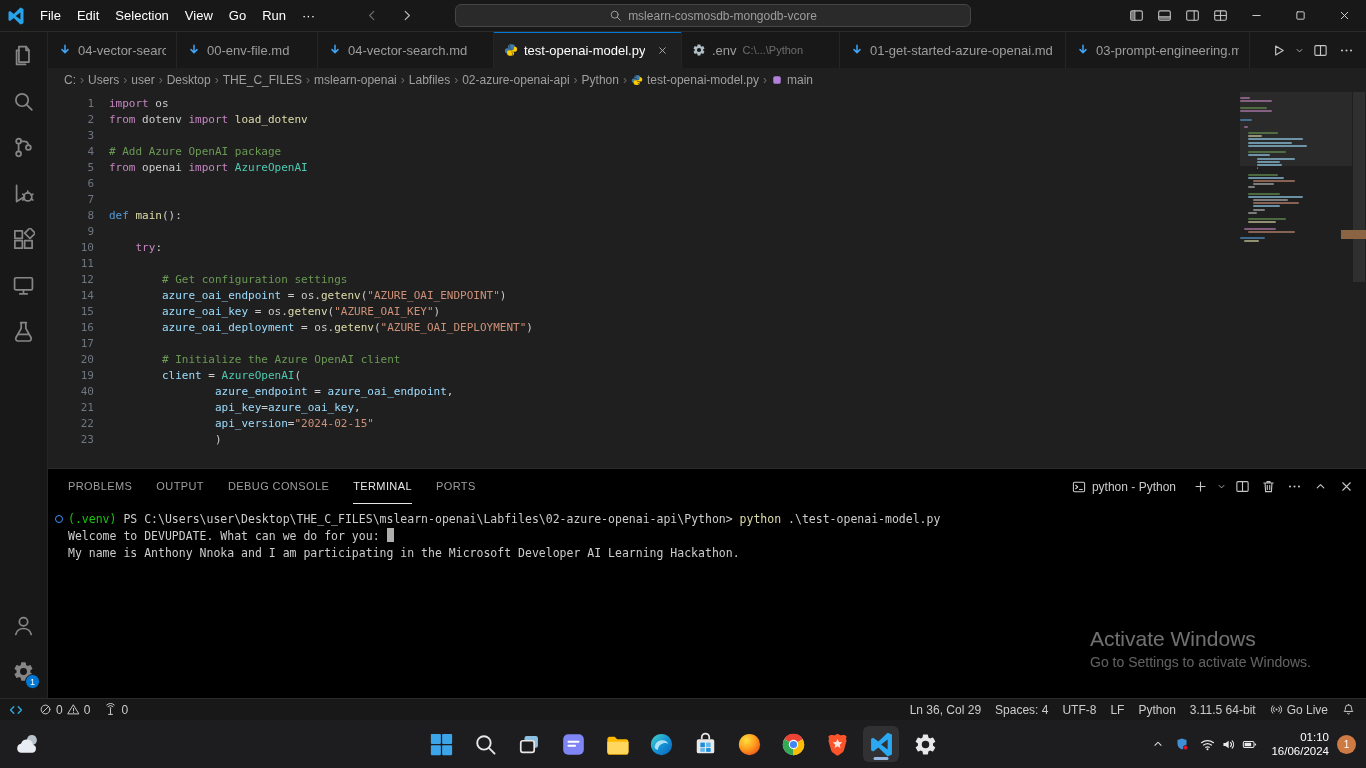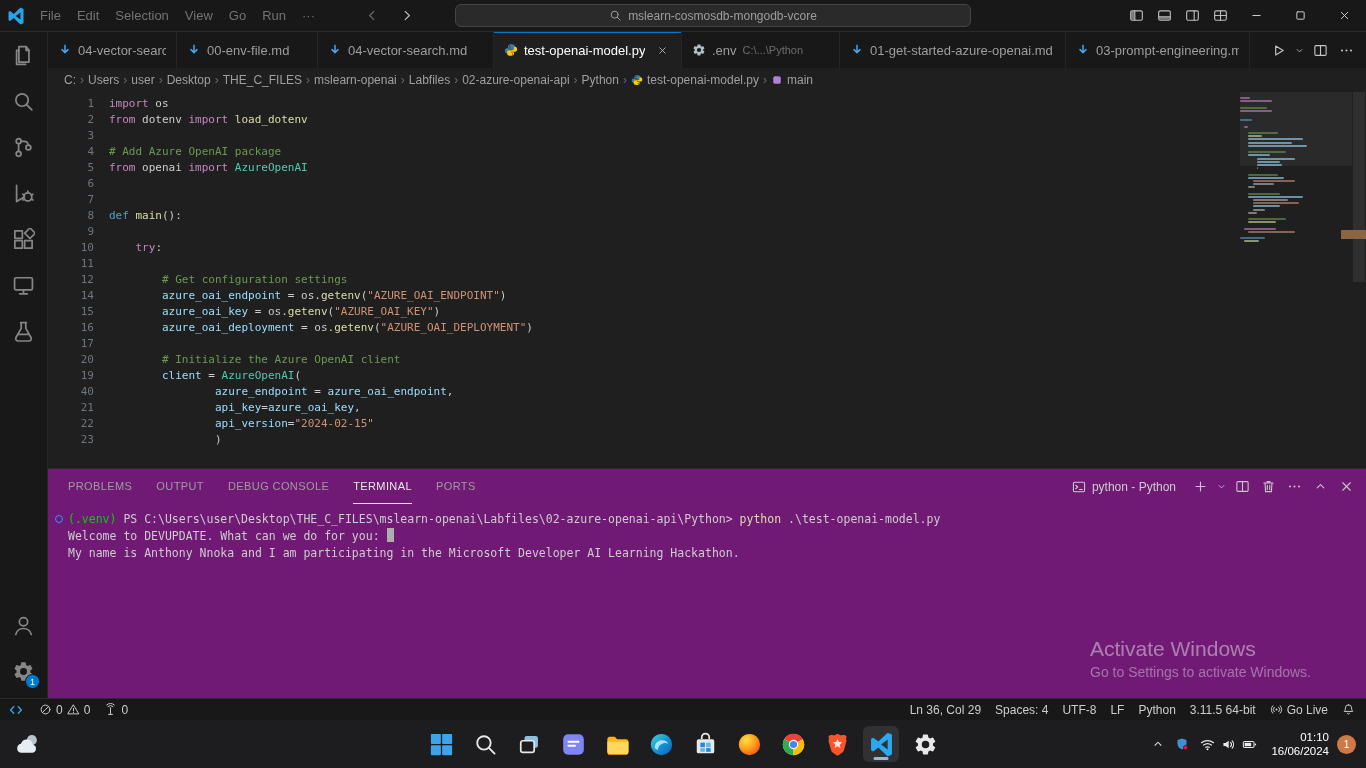--- a/index.html
+++ b/index.html
@@ -7,21 +7,21 @@
 body{font-family:"Liberation Sans",sans-serif;font-size:13px;color:#ccc}
 .screen{width:1366px;height:768px;display:flex;flex-direction:column;position:relative;background:#1f1f1f}
 .ic,[data-icon]{display:inline-flex;align-items:center;justify-content:center}
 .ic svg,[data-icon] svg{width:16px;height:16px;display:block}
 
 
 .titlebar{height:32px;background:#181818;border-bottom:1px solid #2b2b2b;display:flex;align-items:center;flex:none;position:relative;z-index:5}
 .vscode-logo{width:32px;justify-content:center}
 .vscode-logo svg{width:18px;height:18px}
 .menubar{display:flex;align-items:center}
-.menu-item{padding:3px 8px;border-radius:5px;color:#737373;font-size:13px;white-space:nowrap}
+.menu-item{padding:3px 8px;border-radius:5px;color:#ffffff;font-size:13px;white-space:nowrap}
 .nav-arrows{display:flex;gap:8px;margin-left:34px}
 .icon-btn{width:28px;height:24px;display:flex;align-items:center;justify-content:center;border-radius:5px;color:#bdbdbd}
 .icon-btn svg{width:15px;height:15px}
 .dim{color:#6d6d6d}
 .cmd-center{position:absolute;left:455px;top:4px;width:516px;height:23px;background:#2a2a2a;border:1px solid #454545;border-radius:6px;display:flex;align-items:center;justify-content:center;gap:6px;color:#9d9d9d;font-size:12px}
 .cmd-center svg{width:13px;height:13px}
 .tb-right{margin-left:auto;display:flex;align-items:center}
 .win-btn{width:44px;height:31px;display:flex;align-items:center;justify-content:center;color:#cfcfcf}
 .win-btn svg{width:13px;height:13px}
 
@@ -65,21 +65,21 @@
 .tk-k{color:#C586C0}.tk-d{color:#569CD6}.tk-f{color:#DCDCAA}.tk-c{color:#4EC9B0}
 .tk-v{color:#9CDCFE}.tk-s{color:#CE9178}.tk-m{color:#6A9955}.tk-p{color:#CCCCCC}
 .minimap{width:112px;flex:none;padding-top:5px;position:relative}
 .mm-line{height:2px;border-radius:1px;margin-bottom:1.2px;opacity:.6}
 .mm-slider{position:absolute;left:0;right:0;top:0;height:74px;background:rgba(255,255,255,.05)}
 .scrollbar{width:14px;flex:none;position:relative}
 .sb-thumb{position:absolute;top:0;left:1px;right:1px;height:190px;background:rgba(121,121,121,.18)}
 .ov-marker{position:absolute;top:138px;right:0;width:25px;height:9px;background:#8a6443;z-index:3}
 
 
-.panel{height:230px;flex:none;background:#701a75;border-top:1px solid #2b2b2b;display:flex;flex-direction:column}
+.panel{height:230px;flex:none;background:#000000;border-top:1px solid #2b2b2b;display:flex;flex-direction:column}
 .panel-header{height:35px;display:flex;align-items:center;padding:0 8px 0 20px;flex:none}
 .panel-tabs{display:flex;gap:24px;height:100%}
 .panel-tab{height:100%;display:flex;align-items:center;font-size:11px;letter-spacing:.4px;color:#9d9d9d;border-bottom:1px solid transparent}
 .panel-tab.active{color:#e7e7e7;border-bottom-color:#e7e7e7}
 .panel-actions{margin-left:auto;display:flex;align-items:center;gap:2px;color:#c5c5c5}
 .term-select{display:flex;align-items:flex-end;gap:6px;font-size:12px;color:#ccc;margin-right:10px}
 .term-select svg{width:14px;height:14px}
 .terminal{flex:1;padding:7px 8px 0 20px;font-family:"DejaVu Sans Mono","Liberation Mono",monospace;font-size:11.5px;line-height:17px;color:#cccccc}
 .term-line{white-space:pre;position:relative}
 .t-g{color:#16C60C}.t-y{color:#DCDCAA}.t-p{color:#cccccc}
@@ -106,21 +106,21 @@
 .app.active::after{content:"";position:absolute;bottom:2px;left:50%;transform:translateX(-50%);width:15px;height:3px;border-radius:2px;background:#98b8e0}
 .tb-tray{position:absolute;right:0;top:0;height:48px;display:flex;align-items:center;padding-right:10px}
 .tray-btn{width:24px;height:32px;display:flex;align-items:center;justify-content:center;color:#e8e8e8}
 .tray-btn svg{width:14px;height:14px}
 .tray-group{display:flex;align-items:center;gap:6px;color:#e8e8e8;padding:0 6px;height:34px;border-radius:6px}
 .tray-group svg{width:15px;height:15px}
 .tray-clock{text-align:right;font-size:11.5px;line-height:14px;color:#fff;margin-left:8px}
 .tray-badge{width:19px;height:19px;border-radius:50%;background:#ce7a45;color:#fff;font-size:10px;display:flex;align-items:center;justify-content:center;margin-left:8px}
 
 
-.watermark{position:absolute;right:55px;bottom:88px;color:rgba(255,255,255,.44);z-index:4;pointer-events:none}
+.watermark{position:absolute;right:55px;bottom:98px;color:rgba(255,255,255,.44);z-index:4;pointer-events:none}
 .wm1{font-size:21px}
 .wm2{font-size:14px;color:rgba(255,255,255,.38);margin-top:3px}
 </style>
 </head>
 <body>
 
 <div class="screen">
 
   <div class="titlebar">
     <span class="vscode-logo" data-icon="logo">

